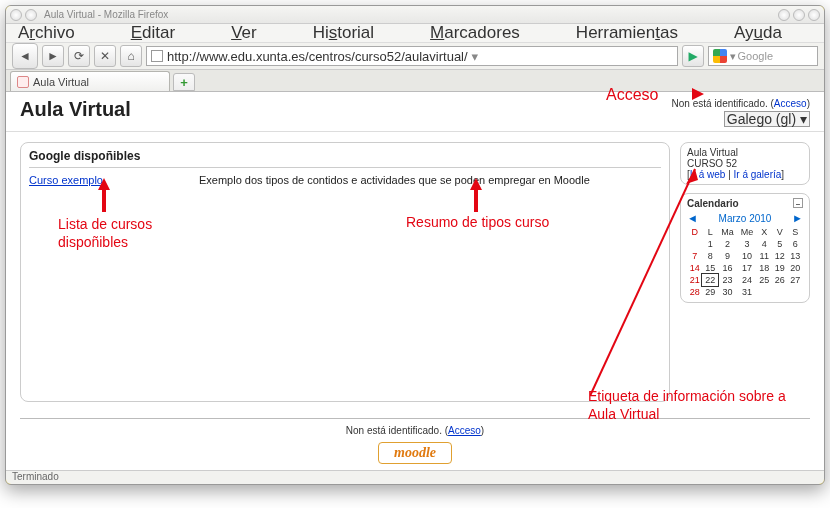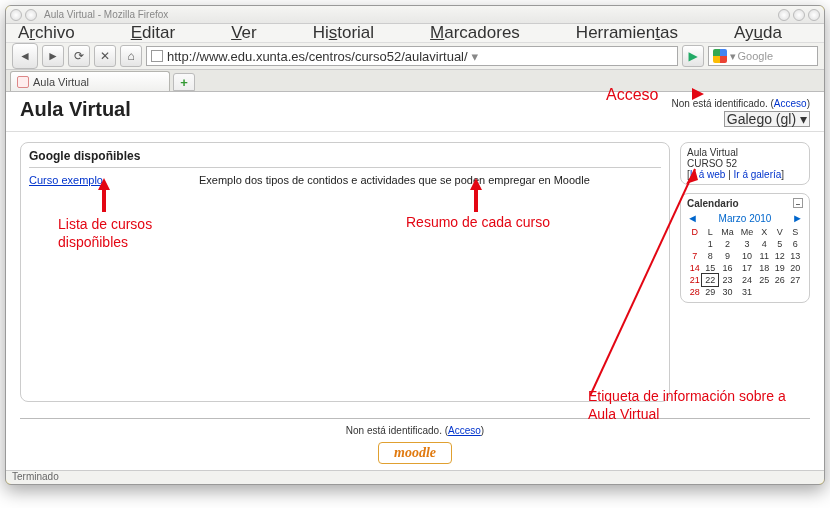--- a/index.html
+++ b/index.html
@@ -371,21 +371,21 @@
         <polygon points="10,0 16,12 12,12 12,34 8,34 8,12 4,12" fill="#e30613"></polygon>
       </svg>
   </div>
   <div class="ann" style="top:210px; left:52px; width:140px; line-height:1.25;">Lista de cursos dispoñibles</div>
 
   <div class="ann-arrow-up" style="top:172px; left:460px;">
     <svg width="20" height="34">
         <polygon points="10,0 16,12 12,12 12,34 8,34 8,12 4,12" fill="#e30613"></polygon>
       </svg>
   </div>
-  <div class="ann" style="top:208px; left:400px;">Resumo de cada curso</div>
+  <div class="ann" style="top:208px; left:400px;">Resumo de tipos curso</div>
 
   <div class="ann-arrow-up" style="top:160px; left:584px;">
     <svg width="110" height="230">
       <line x1="0" y1="230" x2="105" y2="3" stroke="#e30613" stroke-width="2"></line>
       <polygon points="105,3 96,18 108,14" fill="#e30613"></polygon>
     </svg>
   </div>
   <div class="ann" style="top:382px; left:582px; width:220px; line-height:1.25;">Etiqueta de información sobre a Aula Virtual</div>
 </div>
 

